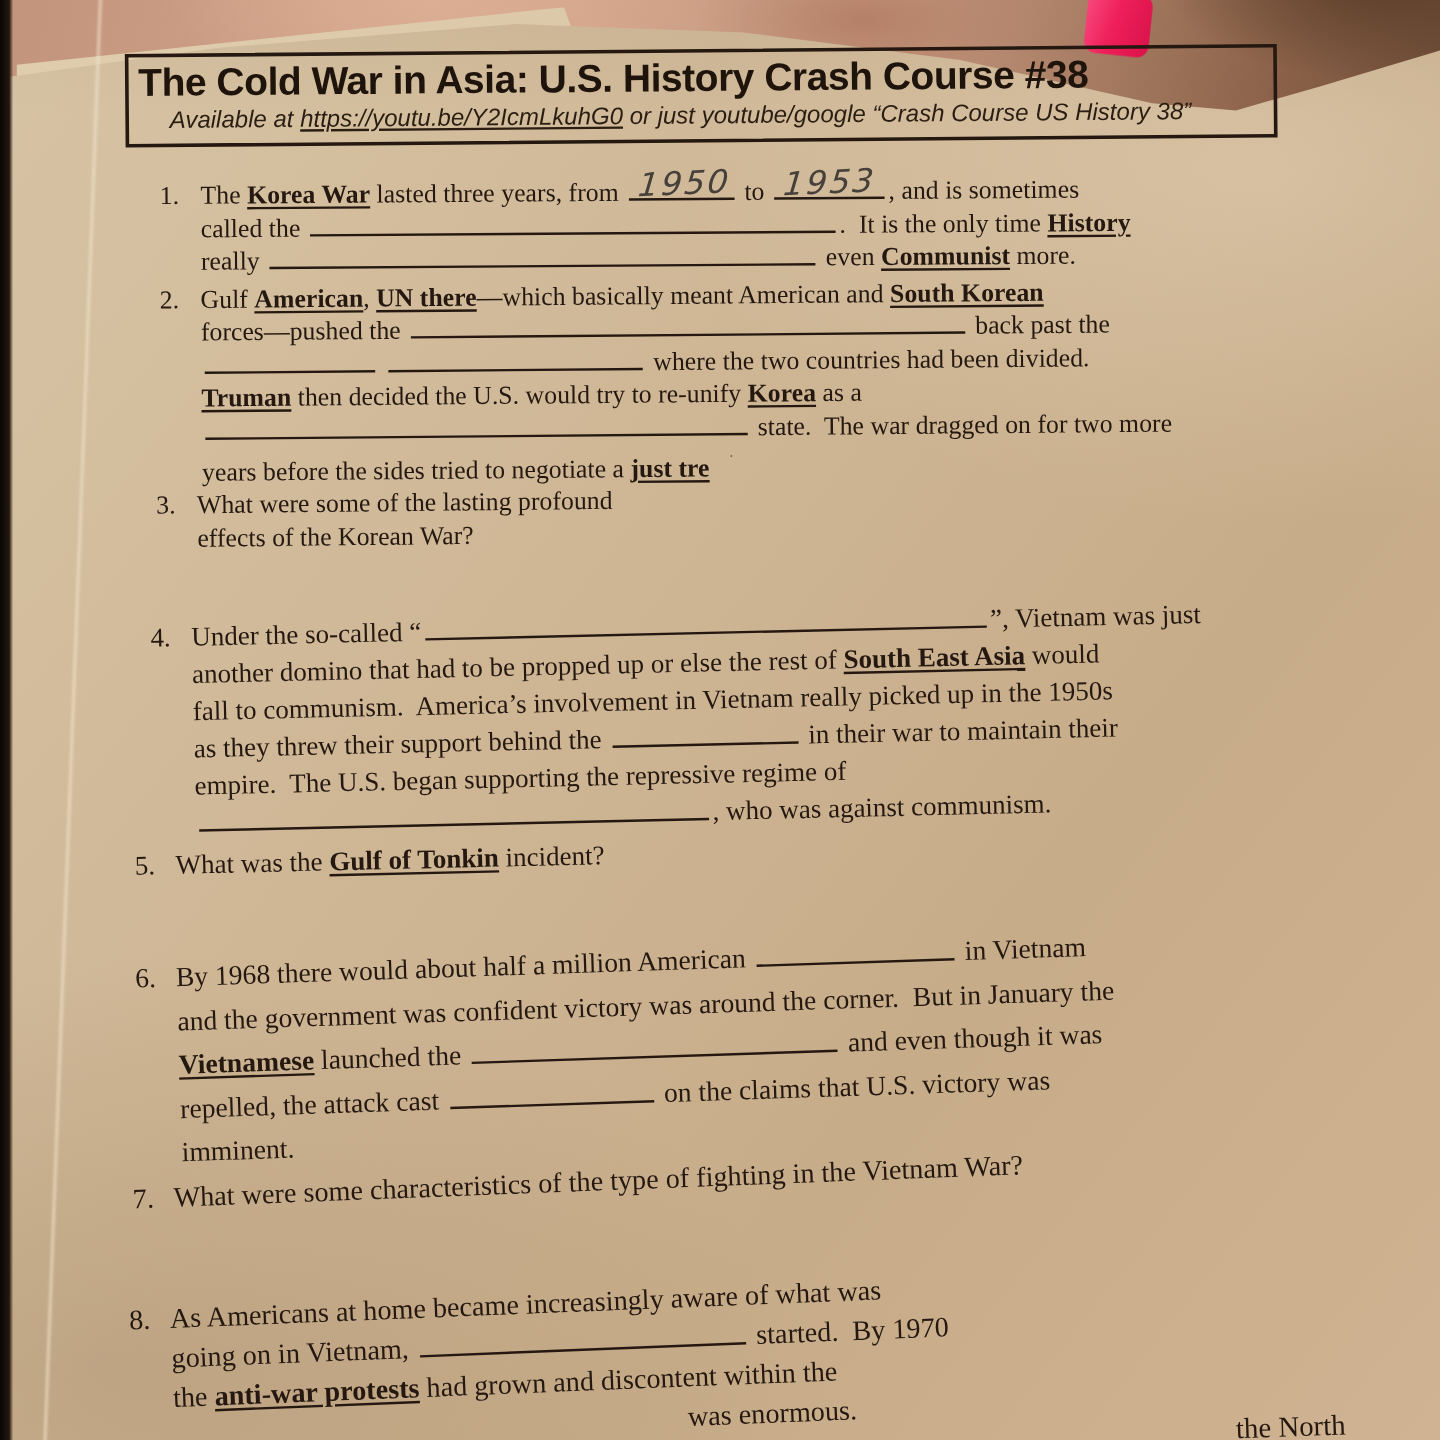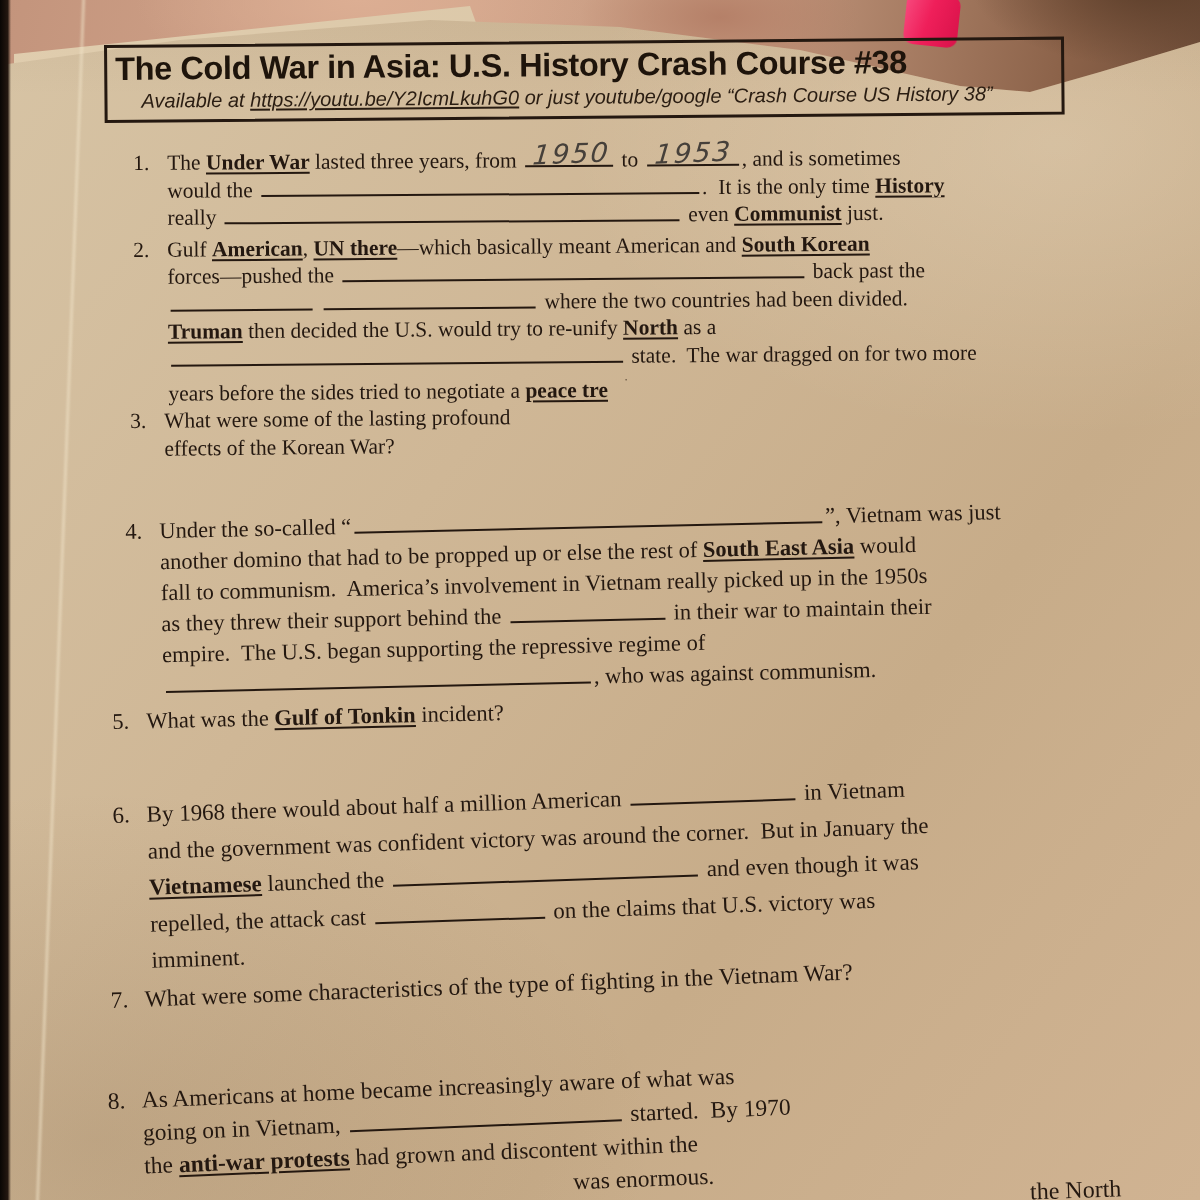--- a/index.html
+++ b/index.html
@@ -87,32 +87,32 @@
 
   <div class="content">
     <div class="titlebox">
       <div class="title">The Cold War in Asia: U.S. History Crash Course #38</div>
       <div class="subtitle"><span>Available at </span><span class="link">https://youtu.be/Y2IcmLkuhG0</span><span> or just youtube/google “Crash Course US History 38”</span></div>
     </div>
 
     <div id="questions">
         <div class="question q-0">
           <span class="qnum">1.</span>
-          <div class="qline"><span class="seg">The </span><span class="term">Under War</span><span class="seg"> lasted three years, from </span><span class="blank" style="width: 88px;"><span class="hw">1950</span></span><span class="seg"> to </span><span class="blank" style="width: 92px;"><span class="hw">1953</span></span><span class="seg">, and is sometimes</span></div>
-          <div class="qline"><span class="seg">would the </span><span class="blank" style="width: 438px;"></span><span class="seg">.&nbsp; It is the only time </span><span class="term">History</span></div>
-          <div class="qline"><span class="seg">really </span><span class="blank" style="width: 455px;"></span><span class="seg"> even </span><span class="term">Communist</span><span class="seg"> just.</span></div>
+          <div class="qline"><span class="seg">The </span><span class="term">Korea War</span><span class="seg"> lasted three years, from </span><span class="blank" style="width: 88px;"><span class="hw">1950</span></span><span class="seg"> to </span><span class="blank" style="width: 92px;"><span class="hw">1953</span></span><span class="seg">, and is sometimes</span></div>
+          <div class="qline"><span class="seg">called the </span><span class="blank" style="width: 438px;"></span><span class="seg">.&nbsp; It is the only time </span><span class="term">History</span></div>
+          <div class="qline"><span class="seg">really </span><span class="blank" style="width: 455px;"></span><span class="seg"> even </span><span class="term">Communist</span><span class="seg"> more.</span></div>
         </div>
         <div class="question q-1">
           <span class="qnum">2.</span>
           <div class="qline"><span class="seg">Gulf </span><span class="term">American</span><span class="seg">, </span><span class="term">UN there</span><span class="seg">—which basically meant American and </span><span class="term">South Korean</span></div>
           <div class="qline"><span class="seg">forces—pushed the </span><span class="blank" style="width: 462px;"></span><span class="seg"> back past the</span></div>
           <div class="qline"><span class="blank" style="width: 142px;"></span><span class="seg"> </span><span class="blank" style="width: 212px;"></span><span class="seg"> where the two countries had been divided.</span></div>
-          <div class="qline"><span class="term">Truman</span><span class="seg"> then decided the U.S. would try to re-unify </span><span class="term">North</span><span class="seg"> as a</span></div>
+          <div class="qline"><span class="term">Truman</span><span class="seg"> then decided the U.S. would try to re-unify </span><span class="term">Korea</span><span class="seg"> as a</span></div>
           <div class="qline"><span class="blank" style="width: 452px;"></span><span class="seg"> state.&nbsp;  The war dragged on for two more</span></div>
-          <div class="qline"><span class="seg">years before the sides tried to negotiate a </span><span class="term">peace tre</span><span class="mark">˙</span></div>
+          <div class="qline"><span class="seg">years before the sides tried to negotiate a </span><span class="term">just tre</span><span class="mark">˙</span></div>
         </div>
         <div class="question q-2">
           <span class="qnum">3.</span>
           <div class="qline"><span class="seg">What were some of the lasting profound</span></div>
           <div class="qline"><span class="seg">effects of the Korean War?</span></div>
         </div>
         <div class="question q-3">
           <span class="qnum">4.</span>
           <div class="qline"><span class="seg">Under the so-called “</span><span class="blank" style="width: 468px;"></span><span class="seg">”, Vietnam was just</span></div>
           <div class="qline"><span class="seg">another domino that had to be propped up or else the rest of </span><span class="term">South East Asia</span><span class="seg"> would</span></div>

